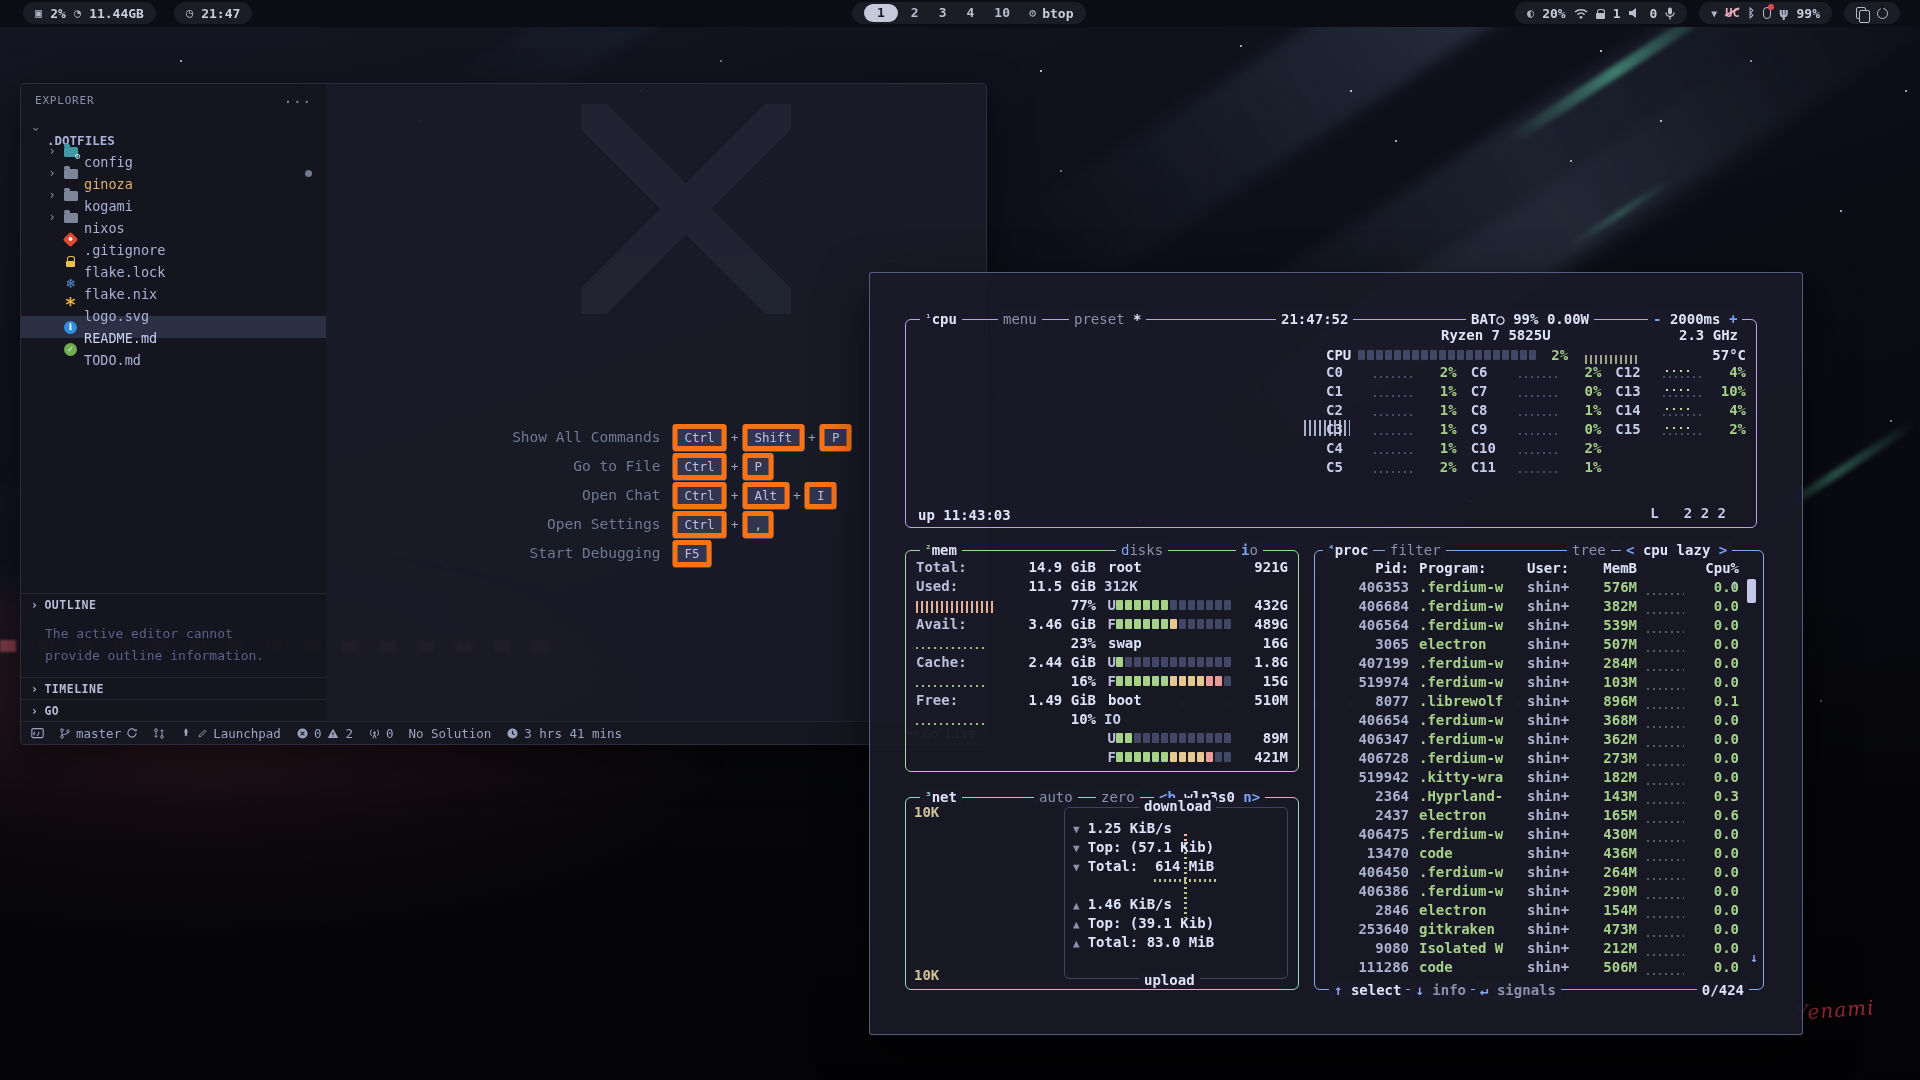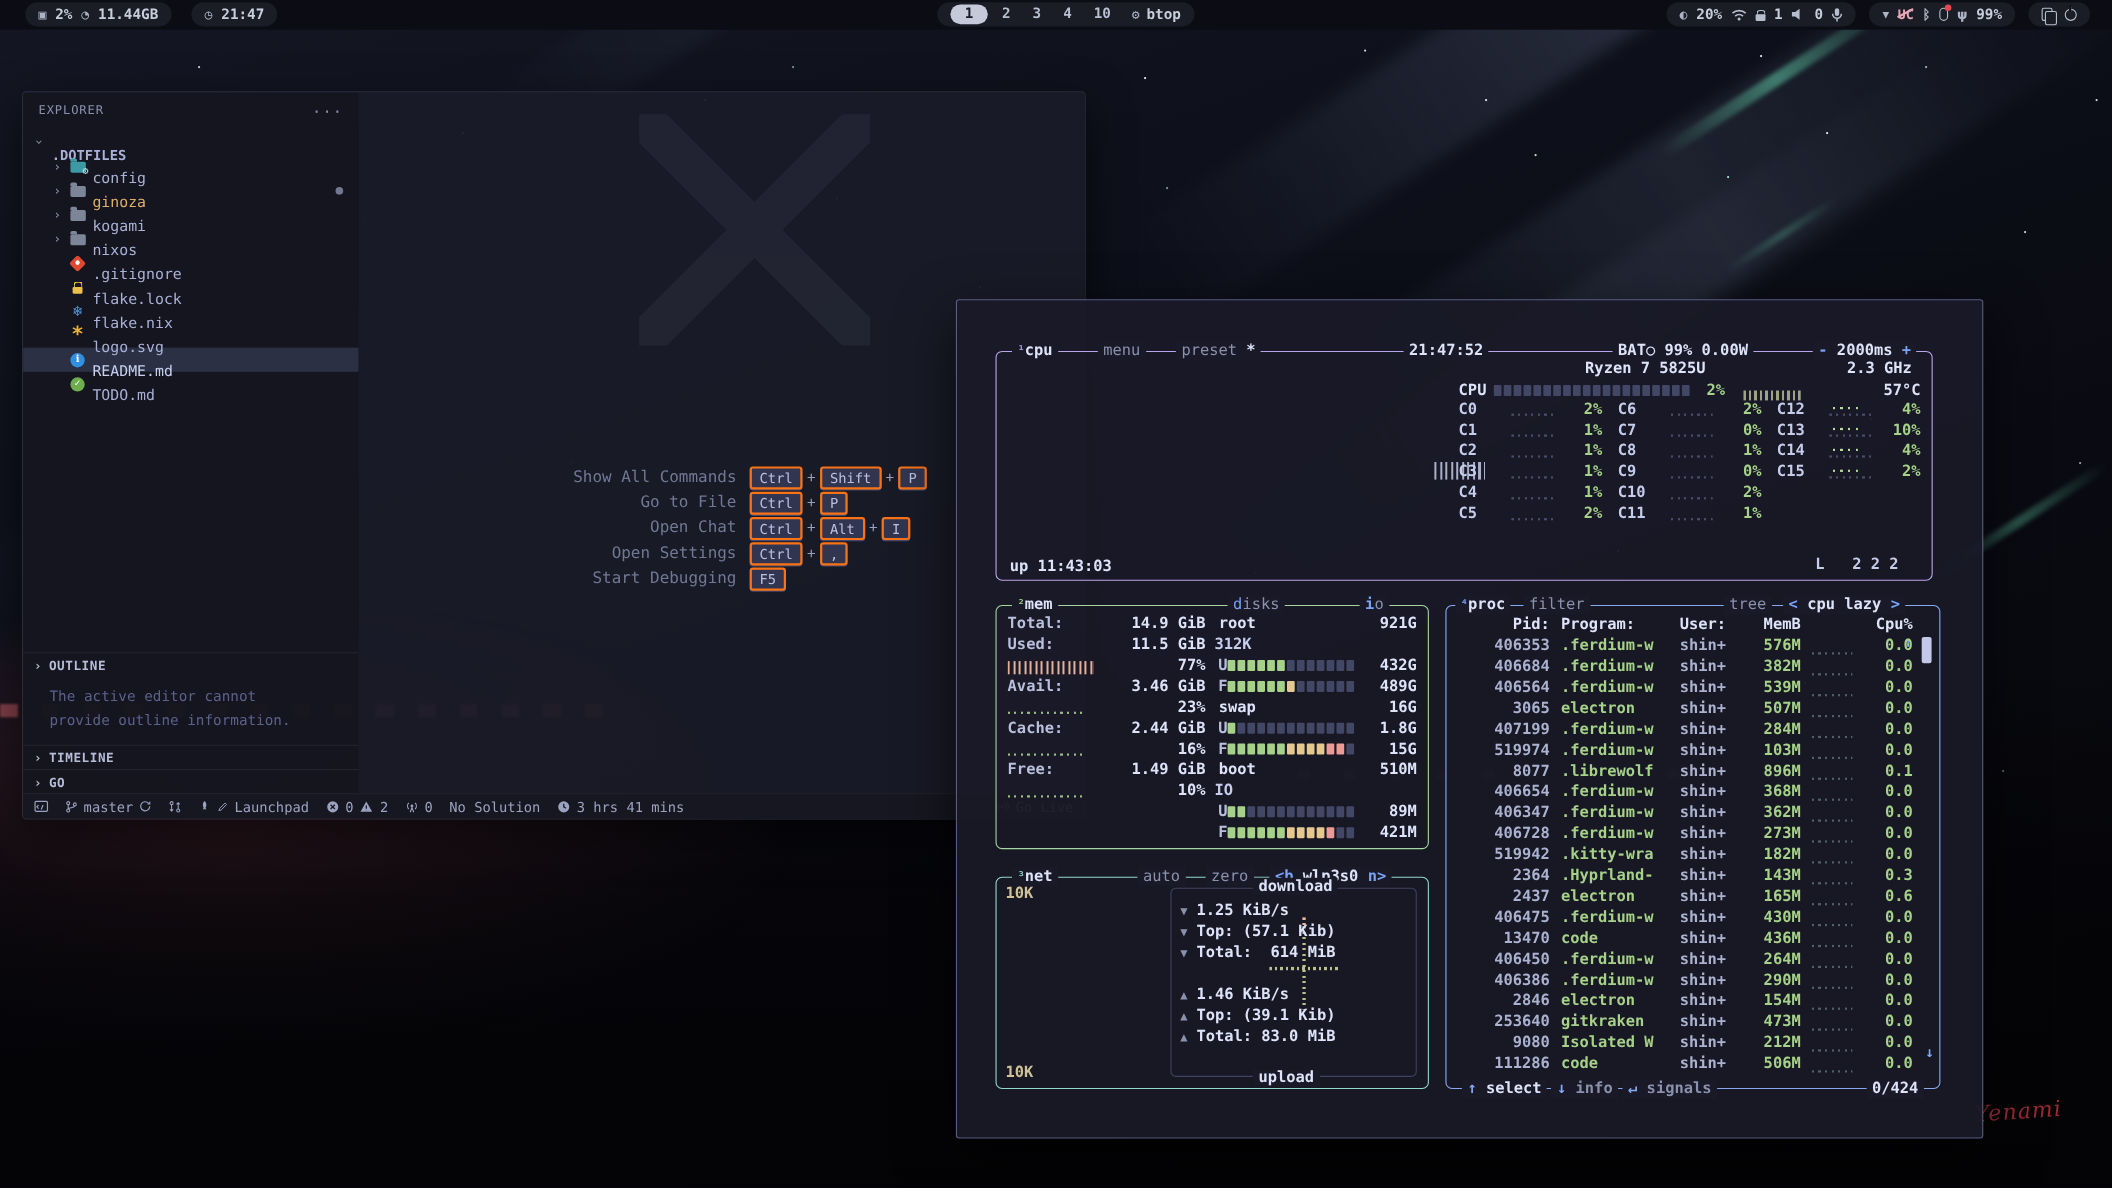--- a/index.html
+++ b/index.html
@@ -110,21 +110,21 @@
   .vs-section { display:flex; align-items:center; gap:6px; height:22px; padding-left:10px;
       font-weight:bold; font-size:11.5px; letter-spacing:.5px; color:#b6bdd8; border-top:1px solid #23242f; cursor:pointer; }
   .outline-msg { padding:8px 14px 10px 24px; color:#5b628a; font-size:13px; line-height:22px; width:280px; }
   .vs-spacer { flex:1; }
   
   .shortcuts { position:absolute; left:50%; top:340px; transform:translateX(-50%);
       display:flex; flex-direction:column; gap:2px; }
   .sc-row { display:flex; align-items:center; gap:12px; }
   .sc-label { width:200px; text-align:right; color:#717894; font-size:14.5px; line-height:19px; }
   .sc-keys { display:flex; align-items:center; gap:4px; color:#9aa0bd; font-size:13px; }
-  .kbd { background:#323550; border:2px solid #f97316; border-radius:3px; padding:1px 7px;
+  .kbd { background:#323550; border:5px solid #f97316; border-radius:3px; padding:1px 7px;
       color:#b9c0e0; font-size:12.5px; box-shadow:0 1px 0 #45486b; }
   .vs-watermark { position:absolute; left:255px; top:20px; width:210px; height:210px; opacity:.05;
       background:
         linear-gradient(45deg, transparent 44%, #cdd6f4 44% 56%, transparent 56%),
         linear-gradient(-45deg, transparent 44%, #cdd6f4 44% 56%, transparent 56%); }
   
   .vs-status { height:23px; background:rgba(22,23,33,.98); border-top:1px solid #23242f;
       display:flex; align-items:center; color:#9ba2c0; font-size:12.5px; padding:0 10px; gap:15px; white-space:nowrap; }
   .st-item { display:inline-flex; align-items:center; gap:5px; cursor:pointer; }
   .st-right { margin-left:auto; display:inline-flex; gap:14px; }

